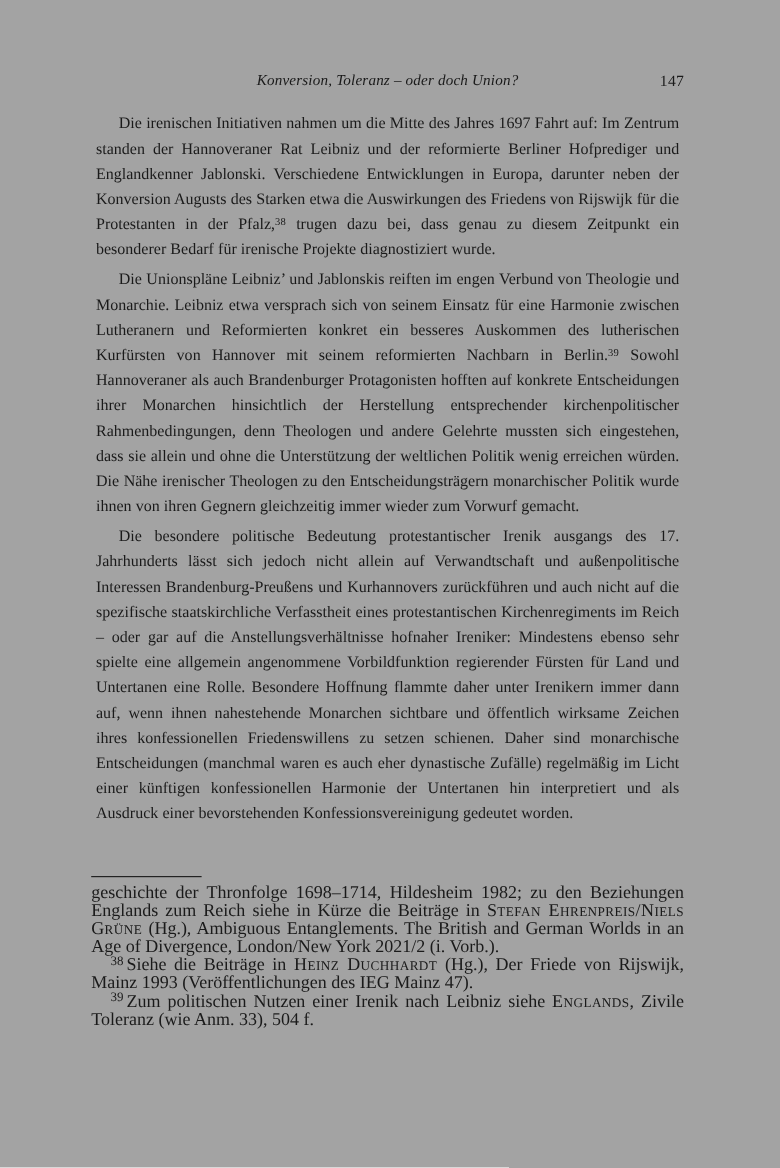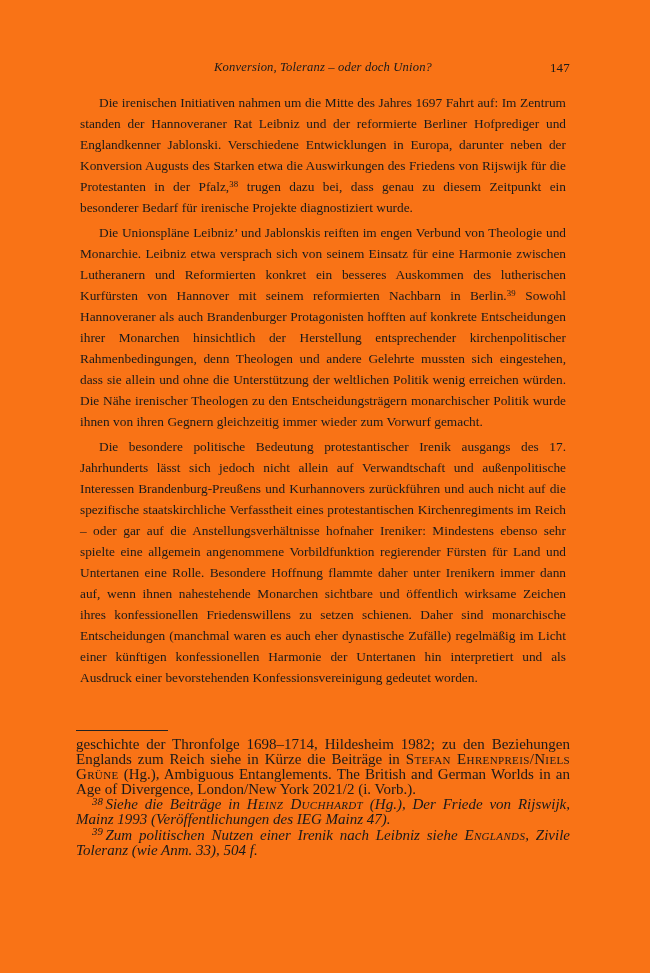--- a/index.html
+++ b/index.html
@@ -5,21 +5,21 @@
 <style>
   html, body {
     margin: 0;
     padding: 0;
     background: #ffffff;
   }
   .page {
     position: relative;
     width: 650px;
     height: 973px;
-    background: #f97316;
+    background: #a3a3a3;
     overflow: hidden;
     font-family: "Liberation Serif", "DejaVu Serif", serif;
     color: #1a1a1a;
     -webkit-font-smoothing: antialiased;
   }
 
   
   .running-head {
     position: absolute;
     top: 60px;
@@ -84,21 +84,21 @@
     margin: 0 0 6px 0;
   }
   .fn {
     margin: 0;
     font-size: 15px;
     line-height: 15.1px;
     text-align: justify;
     text-justify: inter-word;
     text-indent: 0;
   }
-  .fn.indented { text-indent: 16px; font-style: italic; }
+  .fn.indented { text-indent: 16px; }
   .fn sup.fn-num {
     font-size: 0.72em;
     vertical-align: 0.40em;
     line-height: 0;
     margin-right: 2.6px;
   }
   .sc {
     font-variant: small-caps;
     letter-spacing: 0.35px;
   }

